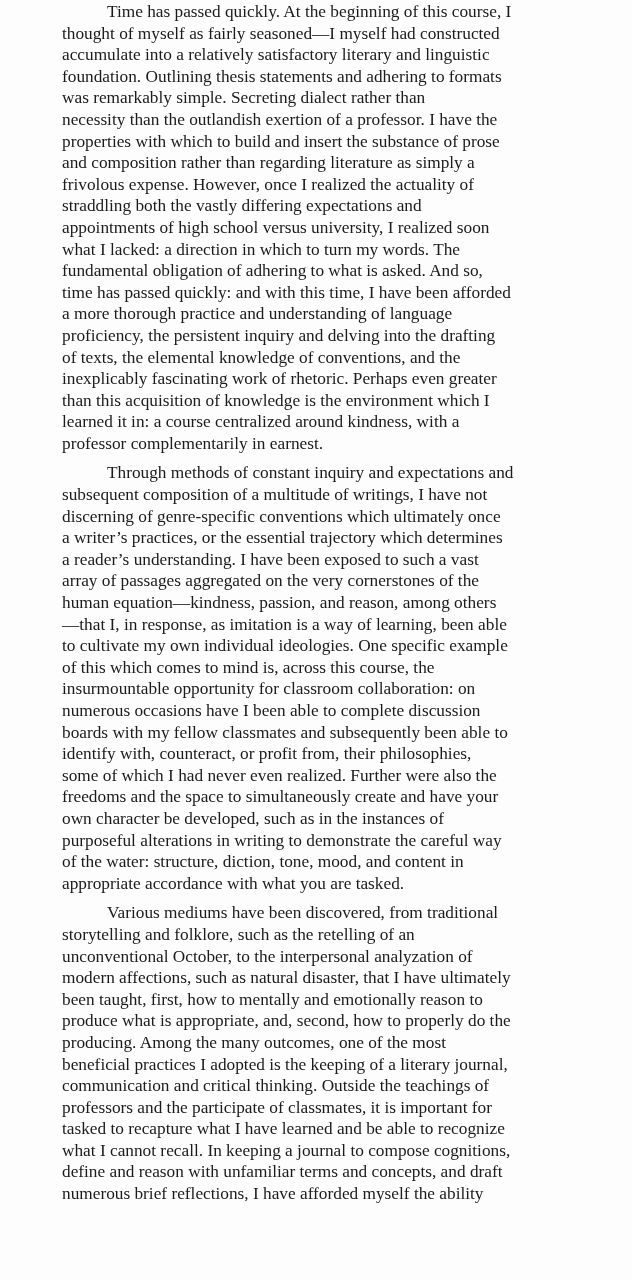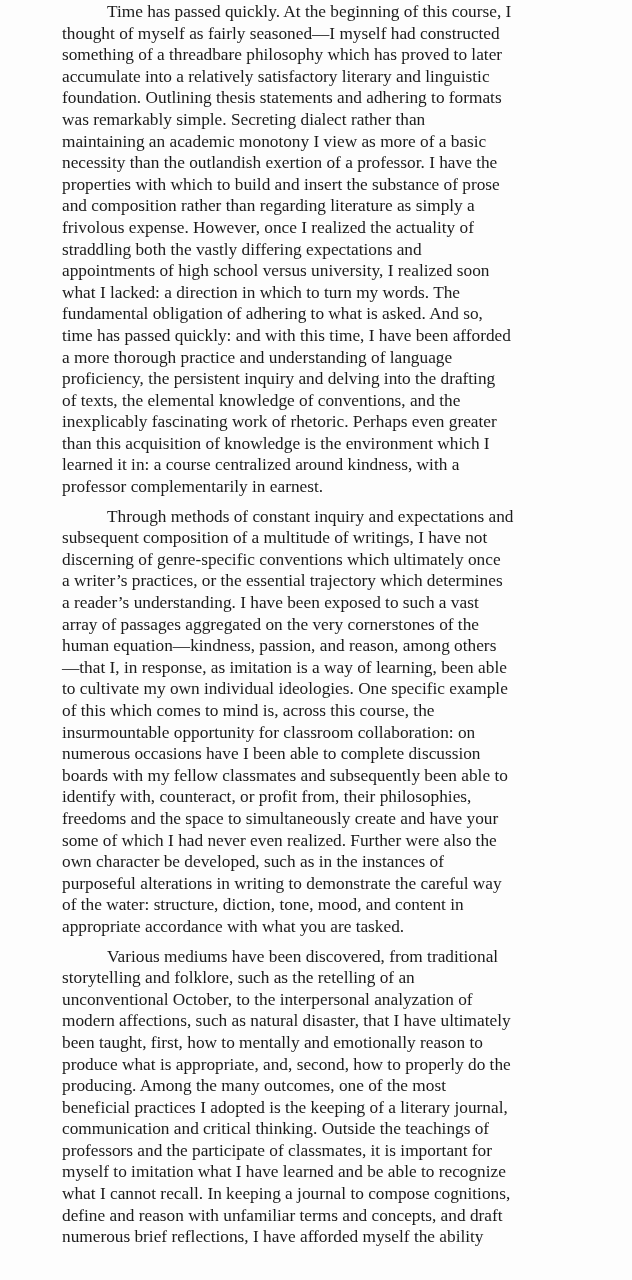--- a/index.html
+++ b/index.html
@@ -38,25 +38,23 @@
   }
 </style>
 </head>
 <body>
 
 <main class="page">
   <article class="doc" style="color: rgb(27, 27, 27);">
       <div class="para">
         <div class="line first">Time has passed quickly. At the beginning of this course, I</div>
         <div class="line">thought of myself as fairly seasoned—I myself had constructed</div>
-        <div class="line">something of a threadbare philosophy which has proved to later</div>
         <div class="line">accumulate into a relatively satisfactory literary and linguistic</div>
         <div class="line">foundation. Outlining thesis statements and adhering to formats</div>
         <div class="line">was remarkably simple. Secreting dialect rather than</div>
-        <div class="line">maintaining an academic monotony I view as more of a basic</div>
         <div class="line">necessity than the outlandish exertion of a professor. I have the</div>
         <div class="line">properties with which to build and insert the substance of prose</div>
         <div class="line">and composition rather than regarding literature as simply a</div>
         <div class="line">frivolous expense. However, once I realized the actuality of</div>
         <div class="line">straddling both the vastly differing expectations and</div>
         <div class="line">appointments of high school versus university, I realized soon</div>
         <div class="line">what I lacked: a direction in which to turn my words. The</div>
         <div class="line">fundamental obligation of adhering to what is asked. And so,</div>
         <div class="line">time has passed quickly: and with this time, I have been afforded</div>
         <div class="line">a more thorough practice and understanding of language</div>
@@ -75,37 +73,37 @@
         <div class="line">a reader’s understanding. I have been exposed to such a vast</div>
         <div class="line">array of passages aggregated on the very cornerstones of the</div>
         <div class="line">human equation—kindness, passion, and reason, among others</div>
         <div class="line">—that I, in response, as imitation is a way of learning, been able</div>
         <div class="line">to cultivate my own individual ideologies. One specific example</div>
         <div class="line">of this which comes to mind is, across this course, the</div>
         <div class="line">insurmountable opportunity for classroom collaboration: on</div>
         <div class="line">numerous occasions have I been able to complete discussion</div>
         <div class="line">boards with my fellow classmates and subsequently been able to</div>
         <div class="line">identify with, counteract, or profit from, their philosophies,</div>
+        <div class="line">some of which I had never even realized. Further were also the</div>
         <div class="line">freedoms and the space to simultaneously create and have your</div>
-        <div class="line">some of which I had never even realized. Further were also the</div>
         <div class="line">own character be developed, such as in the instances of</div>
         <div class="line">purposeful alterations in writing to demonstrate the careful way</div>
         <div class="line">of the water: structure, diction, tone, mood, and content in</div>
         <div class="line">appropriate accordance with what you are tasked.</div>
       </div>
       <div class="para">
         <div class="line first">Various mediums have been discovered, from traditional</div>
         <div class="line">storytelling and folklore, such as the retelling of an</div>
         <div class="line">unconventional October, to the interpersonal analyzation of</div>
         <div class="line">modern affections, such as natural disaster, that I have ultimately</div>
         <div class="line">been taught, first, how to mentally and emotionally reason to</div>
         <div class="line">produce what is appropriate, and, second, how to properly do the</div>
         <div class="line">producing. Among the many outcomes, one of the most</div>
         <div class="line">beneficial practices I adopted is the keeping of a literary journal,</div>
         <div class="line">communication and critical thinking. Outside the teachings of</div>
         <div class="line">professors and the participate of classmates, it is important for</div>
-        <div class="line">myself to imitation what I have learned and be able to recognize</div>
+        <div class="line">tasked to recapture what I have learned and be able to recognize</div>
         <div class="line">what I cannot recall. In keeping a journal to compose cognitions,</div>
         <div class="line">define and reason with unfamiliar terms and concepts, and draft</div>
         <div class="line">numerous brief reflections, I have afforded myself the ability</div>
       </div>
     </article>
 </main>
 
 </body></html>

